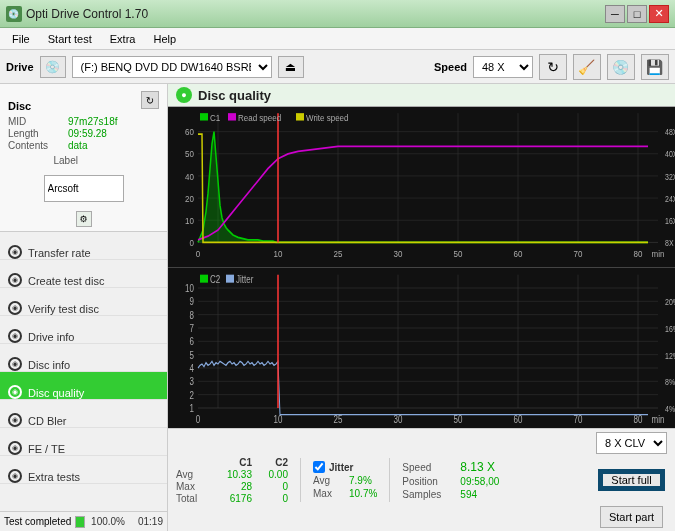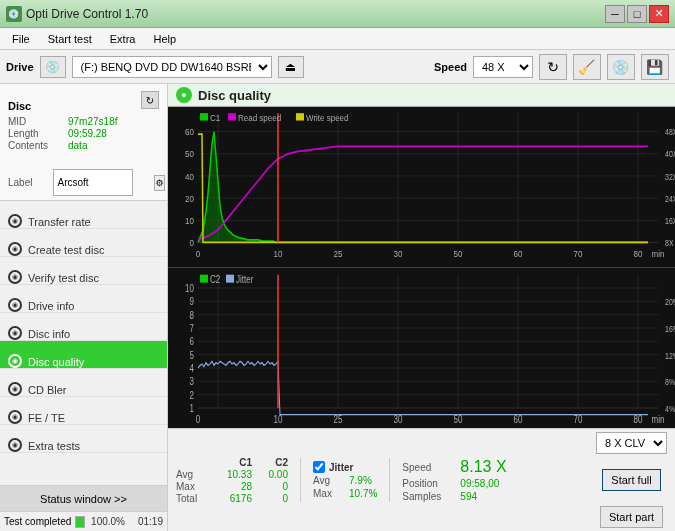--- a/index.html
+++ b/index.html
@@ -79,21 +79,21 @@
       display: flex;
       justify-content: space-between;
       align-items: center;
       margin-bottom: 4px;
     }
     .disc-panel-title { font-weight: bold; font-size: 11px; margin-top: 12px; }
     .disc-refresh-btn { width: 18px; height: 18px; background: #ddd; border: 1px solid #aaa; display: flex; align-items: center; justify-content: center; cursor: pointer; font-size: 10px; }
     .disc-row { display: flex; margin-bottom: 1px; }
     .disc-key { width: 60px; color: #555; font-size: 10px; }
     .disc-val { color: #00a000; font-size: 10px; }
-    .disc-label-row { display: flex; align-items: center; gap: 21px; margin-top: 18px; }
+    .disc-label-row { display: flex; align-items: center; gap: 9px; margin-top: 4px; flex-direction: column; }
     .disc-label-input { border: 1px solid #aaa; height: 27px; padding: 12px 3px; font-size: 10px; width: 80px; }
     .disc-settings-btn { width: 16px; height: 16px; background: #e8f0e8; border: 1px solid #aaa; display: flex; align-items: center; justify-content: center; cursor: pointer; font-size: 9px; }
 
     .sidebar-nav { flex: 1; }
     .nav-item {
       height: 28px;
       display: flex;
       align-items: flex-end;
       padding: 0 8px;
       gap: 6px;
@@ -151,21 +151,21 @@
     
     .stats-bar {
       background: #f0f0f0;
       border-top: 1px solid #ccc;
       padding: 3px 8px;
       display: flex;
       gap: 8px;
       align-items: center;
     }
     .stats-header { font-size: 10px; font-weight: bold; min-width: 36px; text-align: center; color: #333; }
-    .start-full-btn { background: #e8e8e8; border: 1px solid #0c4a6e; padding: 2px 8px; cursor: pointer; font-size: 11px; height: 22px; display: flex; align-items: center; }
+    .start-full-btn { background: #e8e8e8; border: 5px solid #0c4a6e; padding: 2px 8px; cursor: pointer; font-size: 11px; height: 22px; display: flex; align-items: center; }
     .start-part-btn { background: #e8e8e8; border: 1px solid #aaa; padding: 2px 8px; cursor: pointer; font-size: 11px; height: 22px; display: flex; align-items: center; }
     .speed-dropdown { background: white; border: 1px solid #aaa; height: 22px; font-size: 11px; padding: 0 4px; }
   </style>
 </head>
 <body>
 
 <div class="title-bar">
   <div class="title-bar-left">
     <div class="title-bar-icon">💿</div>
     <span class="title-text">Opti Drive Control 1.70</span>
@@ -262,23 +262,20 @@
       <div class="nav-item">
         <div class="nav-icon">◉</div>
         <span>FE / TE</span>
       </div>
       <div class="nav-item">
         <div class="nav-icon">◉</div>
         <span>Extra tests</span>
       </div>
     </div>
 
-    <div class="status-window-btn">
-      <span>Status window &gt;&gt;</span>
-    </div>
 
     <div class="test-completed-bar">
       <span>Test completed</span>
       <div class="progress-bar-outer">
         <div class="progress-bar-inner" style="width:100%"></div>
       </div>
       <span class="progress-pct">100.0%</span>
       <span class="progress-time">01:19</span>
     </div>
   </div>
@@ -459,21 +456,21 @@
           <span style="width:32px;font-size:10px;color:#555;">Max</span>
           <span style="font-size:10px;color:#00aa00;text-align:center;">10.7%</span>
         </div>
       </div>
 
       <div style="width:1px;background:#ccc;height:44px;margin:0 4px;"></div>
 
       <div style="display:flex;flex-direction:column;gap:2px;flex:1;">
         <div style="display:flex;gap:6px;align-items:center;">
           <span style="width:52px;font-size:10px;color:#555;">Speed</span>
-          <span style="font-size:16px;color:#00aa00;">8.13 X</span>
+          <span style="font-size:12px;color:#00aa00;">8.13 X</span>
         </div>
         <div style="display:flex;gap:6px;align-items:center;">
           <span style="width:52px;font-size:10px;color:#555;">Position</span>
           <span style="font-size:10px;color:#00aa00;">09:58,00</span>
         </div>
         <div style="display:flex;gap:6px;align-items:center;">
           <span style="width:52px;font-size:10px;color:#555;">Samples</span>
           <span style="font-size:10px;color:#00aa00;">594</span>
         </div>
       </div>

